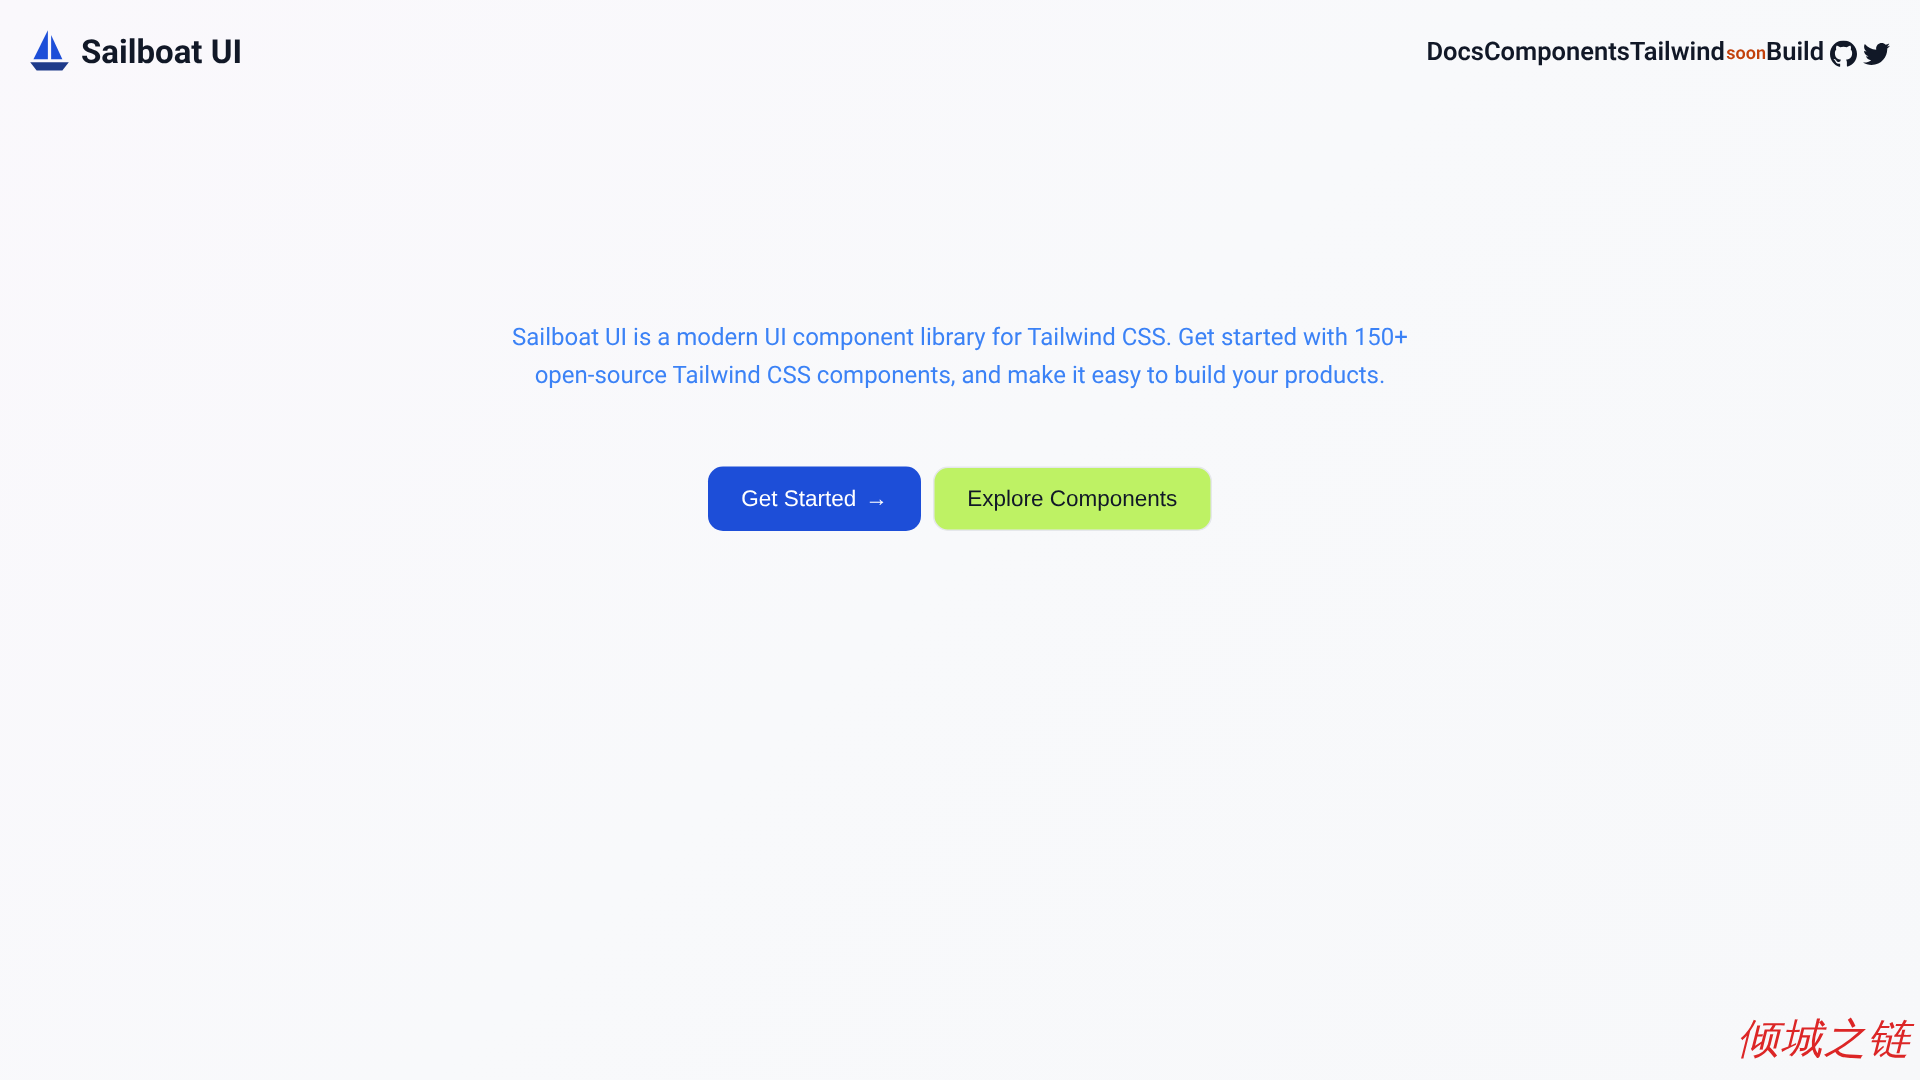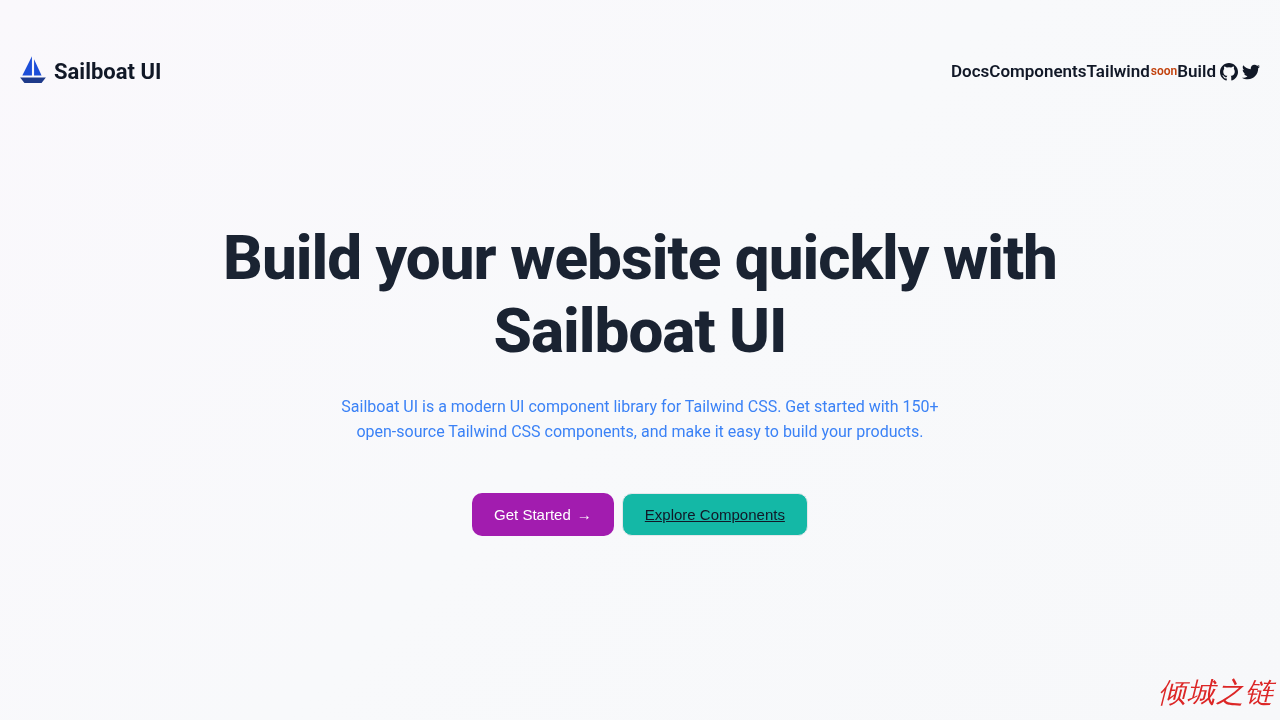--- a/index.html
+++ b/index.html
@@ -13,21 +13,20 @@
       height: 720px;
       background: linear-gradient(135deg, #faf8fc 0%, #f8f9fb 50%, #f7f8fa 100%);
       overflow: hidden;
       position: relative;
     }
     .header {
       display: flex;
       align-items: center;
       justify-content: space-between;
       padding: 18px 20px;
-      margin-top: 36px;
     }
     .logo-area {
       display: flex;
       align-items: center;
       gap: 8px;
     }
     .logo-icon svg {
       width: 26px;
       height: 30px;
     }
@@ -85,42 +84,41 @@
       line-height: 1.55;
       max-width: 620px;
       margin-top: 28px;
     }
     .cta-row {
       display: flex;
       gap: 8px;
       margin-top: 48px;
     }
     .btn-primary {
-      background: #a21caf;
+      background: #1d4ed8;
       color: #ffffff;
       font-size: 15px;
       font-weight: 500;
       border: none;
       border-radius: 10px;
       padding: 12px 22px;
       cursor: pointer;
       display: flex;
       align-items: center;
       gap: 6px;
     }
     .btn-secondary {
-      background: #14b8a6;
+      background: #bef264;
       color: #111827;
       font-size: 15px;
       font-weight: 500;
       border: 1px solid #e5e7eb;
       border-radius: 10px;
       padding: 12px 22px;
       cursor: pointer;
-      text-decoration: underline;
     }
     .watermark {
       position: absolute;
       bottom: 8px;
       right: 6px;
       font-size: 28px;
       font-weight: 400;
       color: #dc2626;
       font-family: 'SimSun', 'STSong', serif;
       letter-spacing: 1px;
@@ -156,21 +154,20 @@
     </a>
     <a class="nav-icon">
       <svg viewBox="0 0 24 24">
           <path d="M23.954 4.569c-.885.389-1.83.654-2.825.775 1.014-.611 1.794-1.574 2.163-2.724-.951.555-2.005.959-3.127 1.184-.896-.959-2.173-1.559-3.591-1.559-2.717 0-4.92 2.203-4.92 4.917 0 .39.045.765.127 1.124C7.691 8.094 4.066 6.13 1.64 3.161c-.427.722-.666 1.561-.666 2.475 0 1.71.87 3.213 2.188 4.096-.807-.026-1.566-.248-2.228-.616v.061c0 2.385 1.693 4.374 3.946 4.827-.413.111-.849.171-1.296.171-.314 0-.615-.03-.916-.086.631 1.953 2.445 3.377 4.604 3.417-1.68 1.319-3.809 2.105-6.102 2.105-.39 0-.779-.023-1.17-.067 2.189 1.394 4.768 2.209 7.557 2.209 9.054 0 14-7.496 14-13.986 0-.21 0-.42-.015-.63.961-.689 1.8-1.56 2.46-2.548l-.047-.02z"></path>
         </svg>
     </a>
   </nav>
 </header>
 
 <section class="hero">
-  <h1 class="hero-title">Build your website quickly with Sailboat UI</h1>
   <p class="hero-description">Sailboat UI is a modern UI component library for Tailwind CSS. Get started with 150+ open-source Tailwind CSS components, and make it easy to build your products.</p>
   <div class="cta-row">
     <button class="btn-primary">
       <span>Get Started</span>
       <span>→</span>
     </button>
     <button class="btn-secondary">Explore Components</button>
   </div>
 </section>
 

